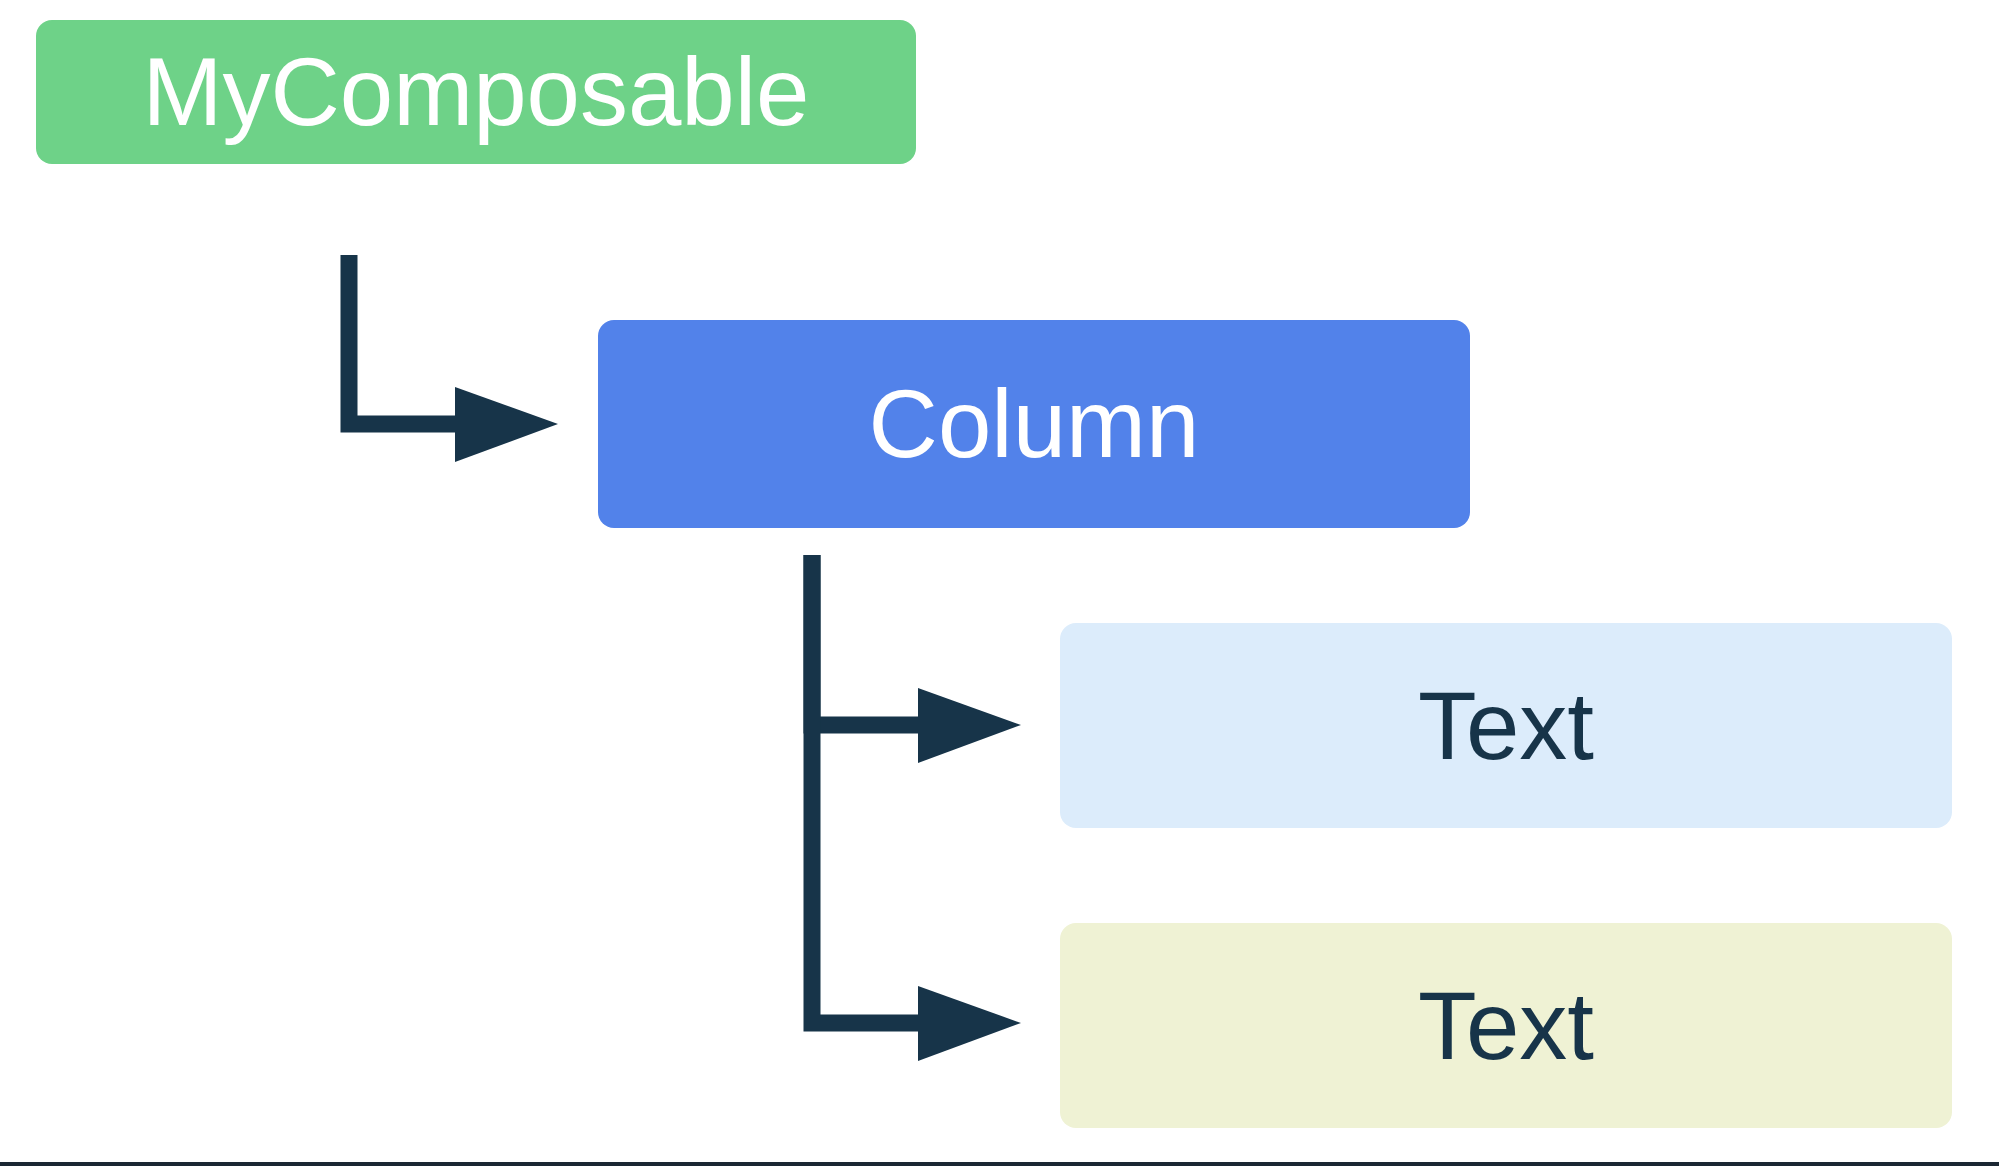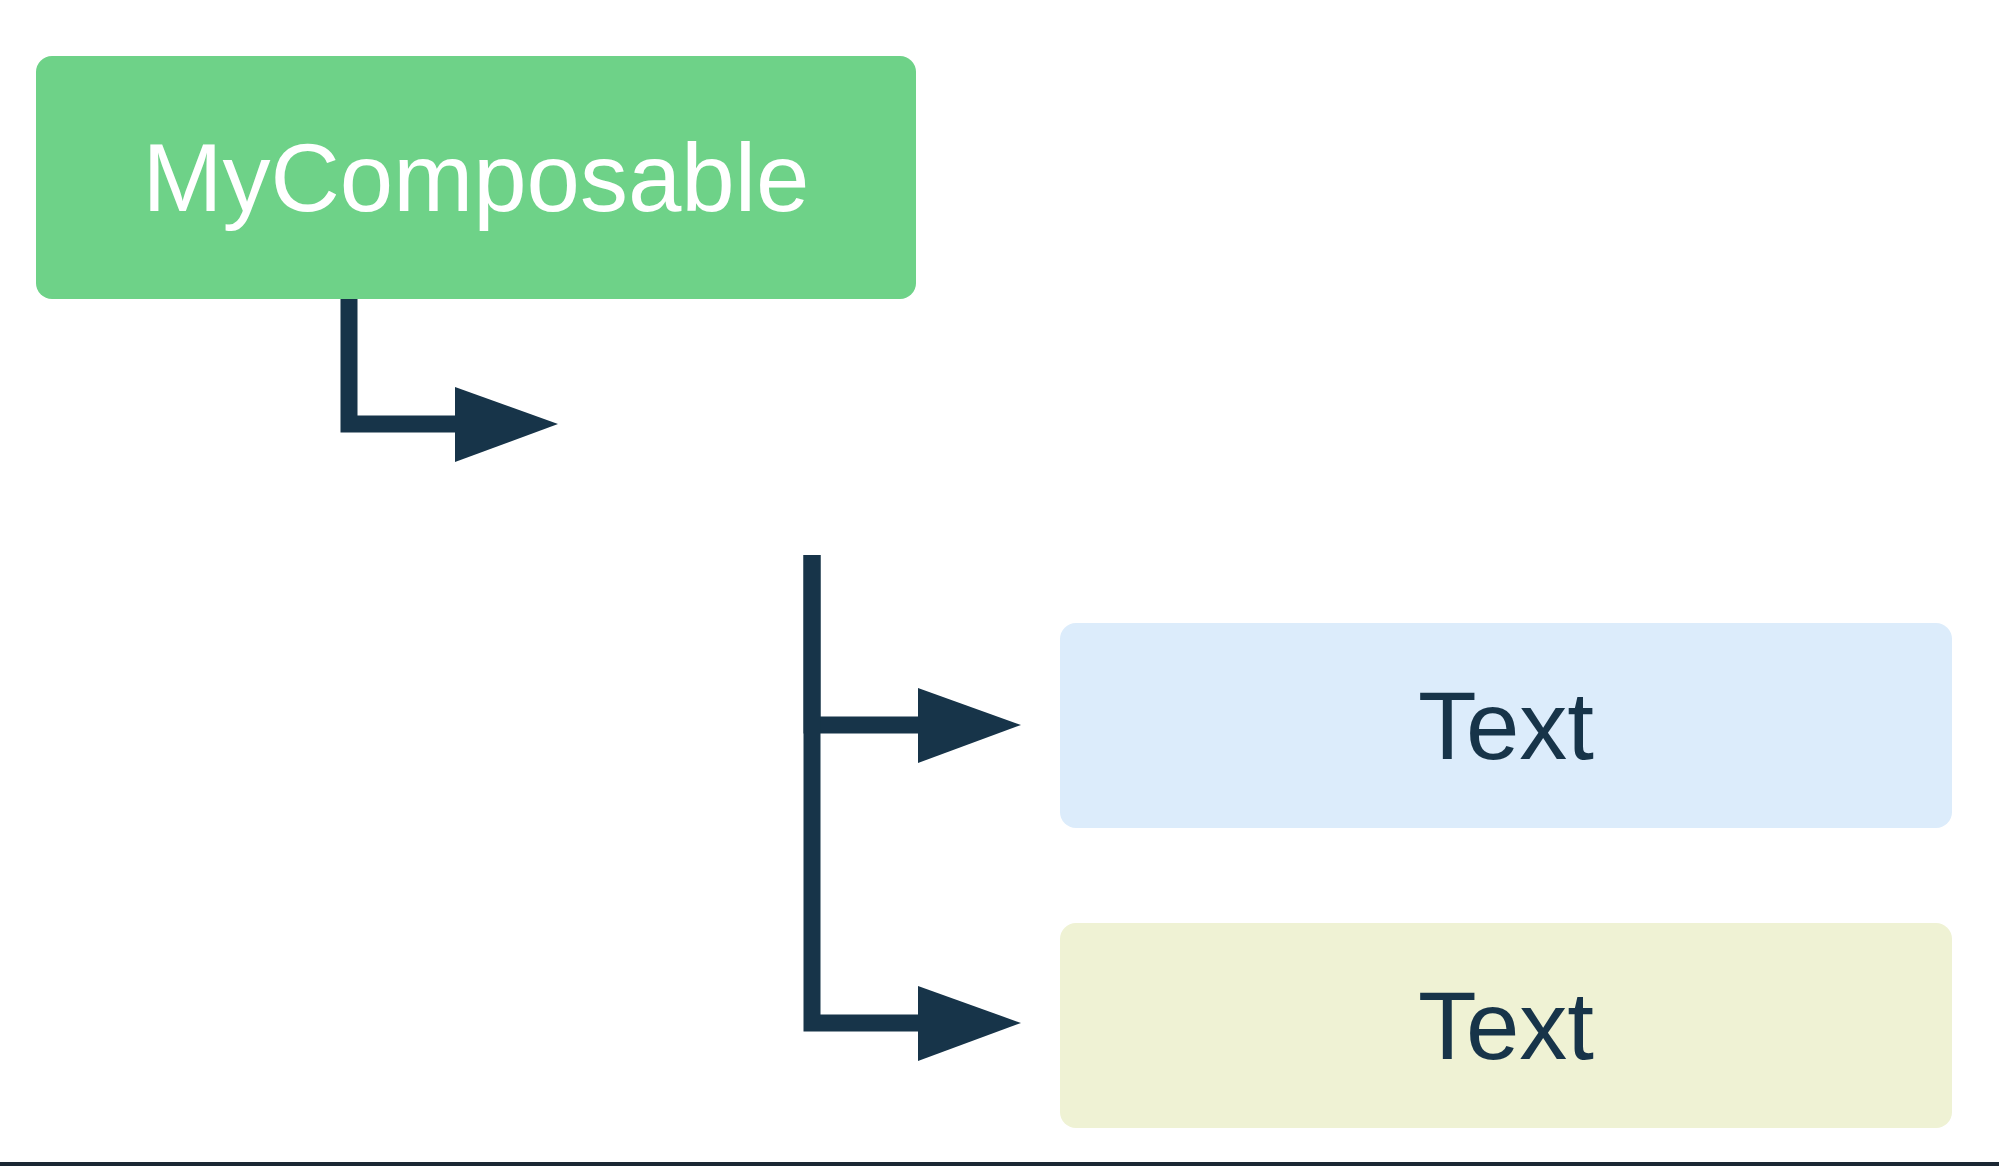--- a/index.html
+++ b/index.html
@@ -38,25 +38,24 @@
   }
   .node-label {
     display: block;
     line-height: 1;
   }
   
   #node-root {
     left: 36px;
     top: 20px;
     width: 880px;
-    height: 243px;
+    height: 144px;
     background: #6ED288;
     color: #ffffff;
     font-size: 96px;
-    margin-top: 36px;
   }
   
   #node-column {
     left: 598px;
     top: 320px;
     width: 872px;
     height: 208px;
     background: #5282EA;
     color: #ffffff;
     font-size: 96px;
@@ -110,20 +109,23 @@
     <g>
       <path d="M 812 555 L 812 1023 L 925 1023" fill="none" stroke="#173449" stroke-width="17" stroke-linecap="butt" stroke-linejoin="miter"></path>
       <polygon points="918,986 918,1061 1021,1023" fill="#173449"></polygon>
     </g>
   </svg>
 
   <div class="node" id="node-root">
     <span class="node-label">MyComposable</span>
   </div>
 
+  <div class="node" id="node-column">
+    <span class="node-label">Column</span>
+  </div>
 
   <div class="node" id="node-text-1">
     <span class="node-label">Text</span>
   </div>
 
   <div class="node" id="node-text-2">
     <span class="node-label">Text</span>
   </div>
 
   <div id="bottom-rule"></div>

